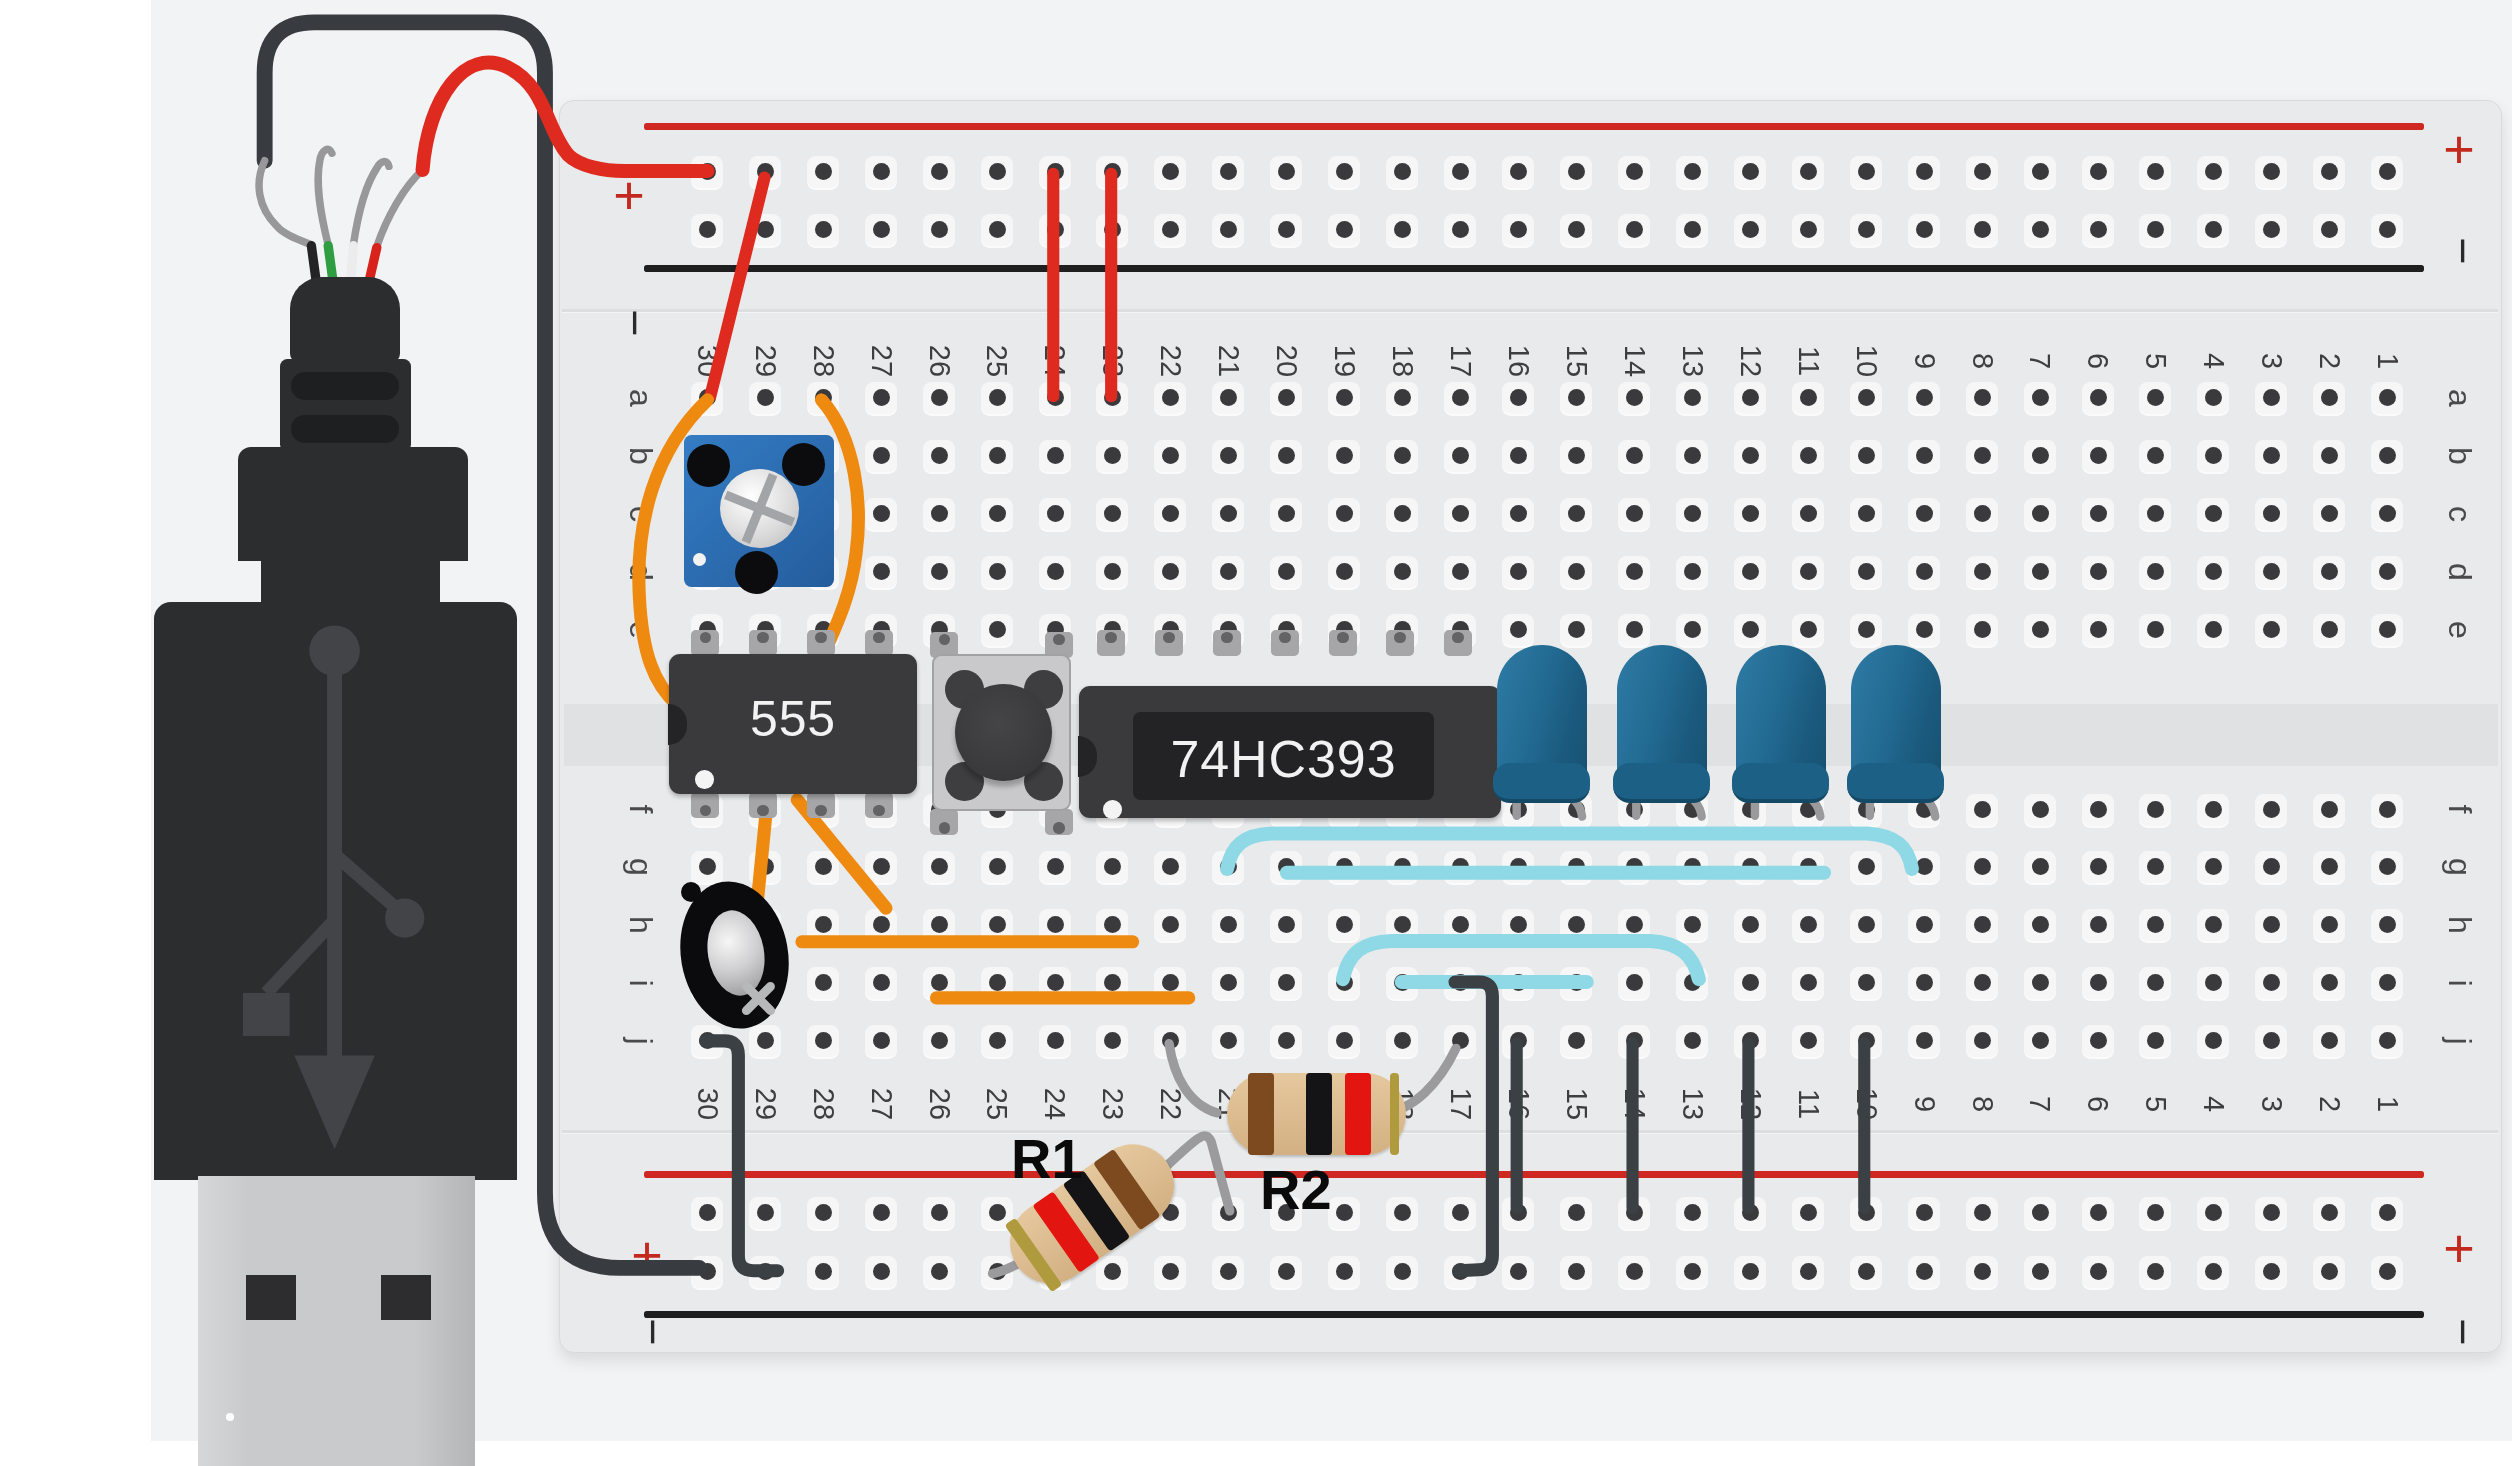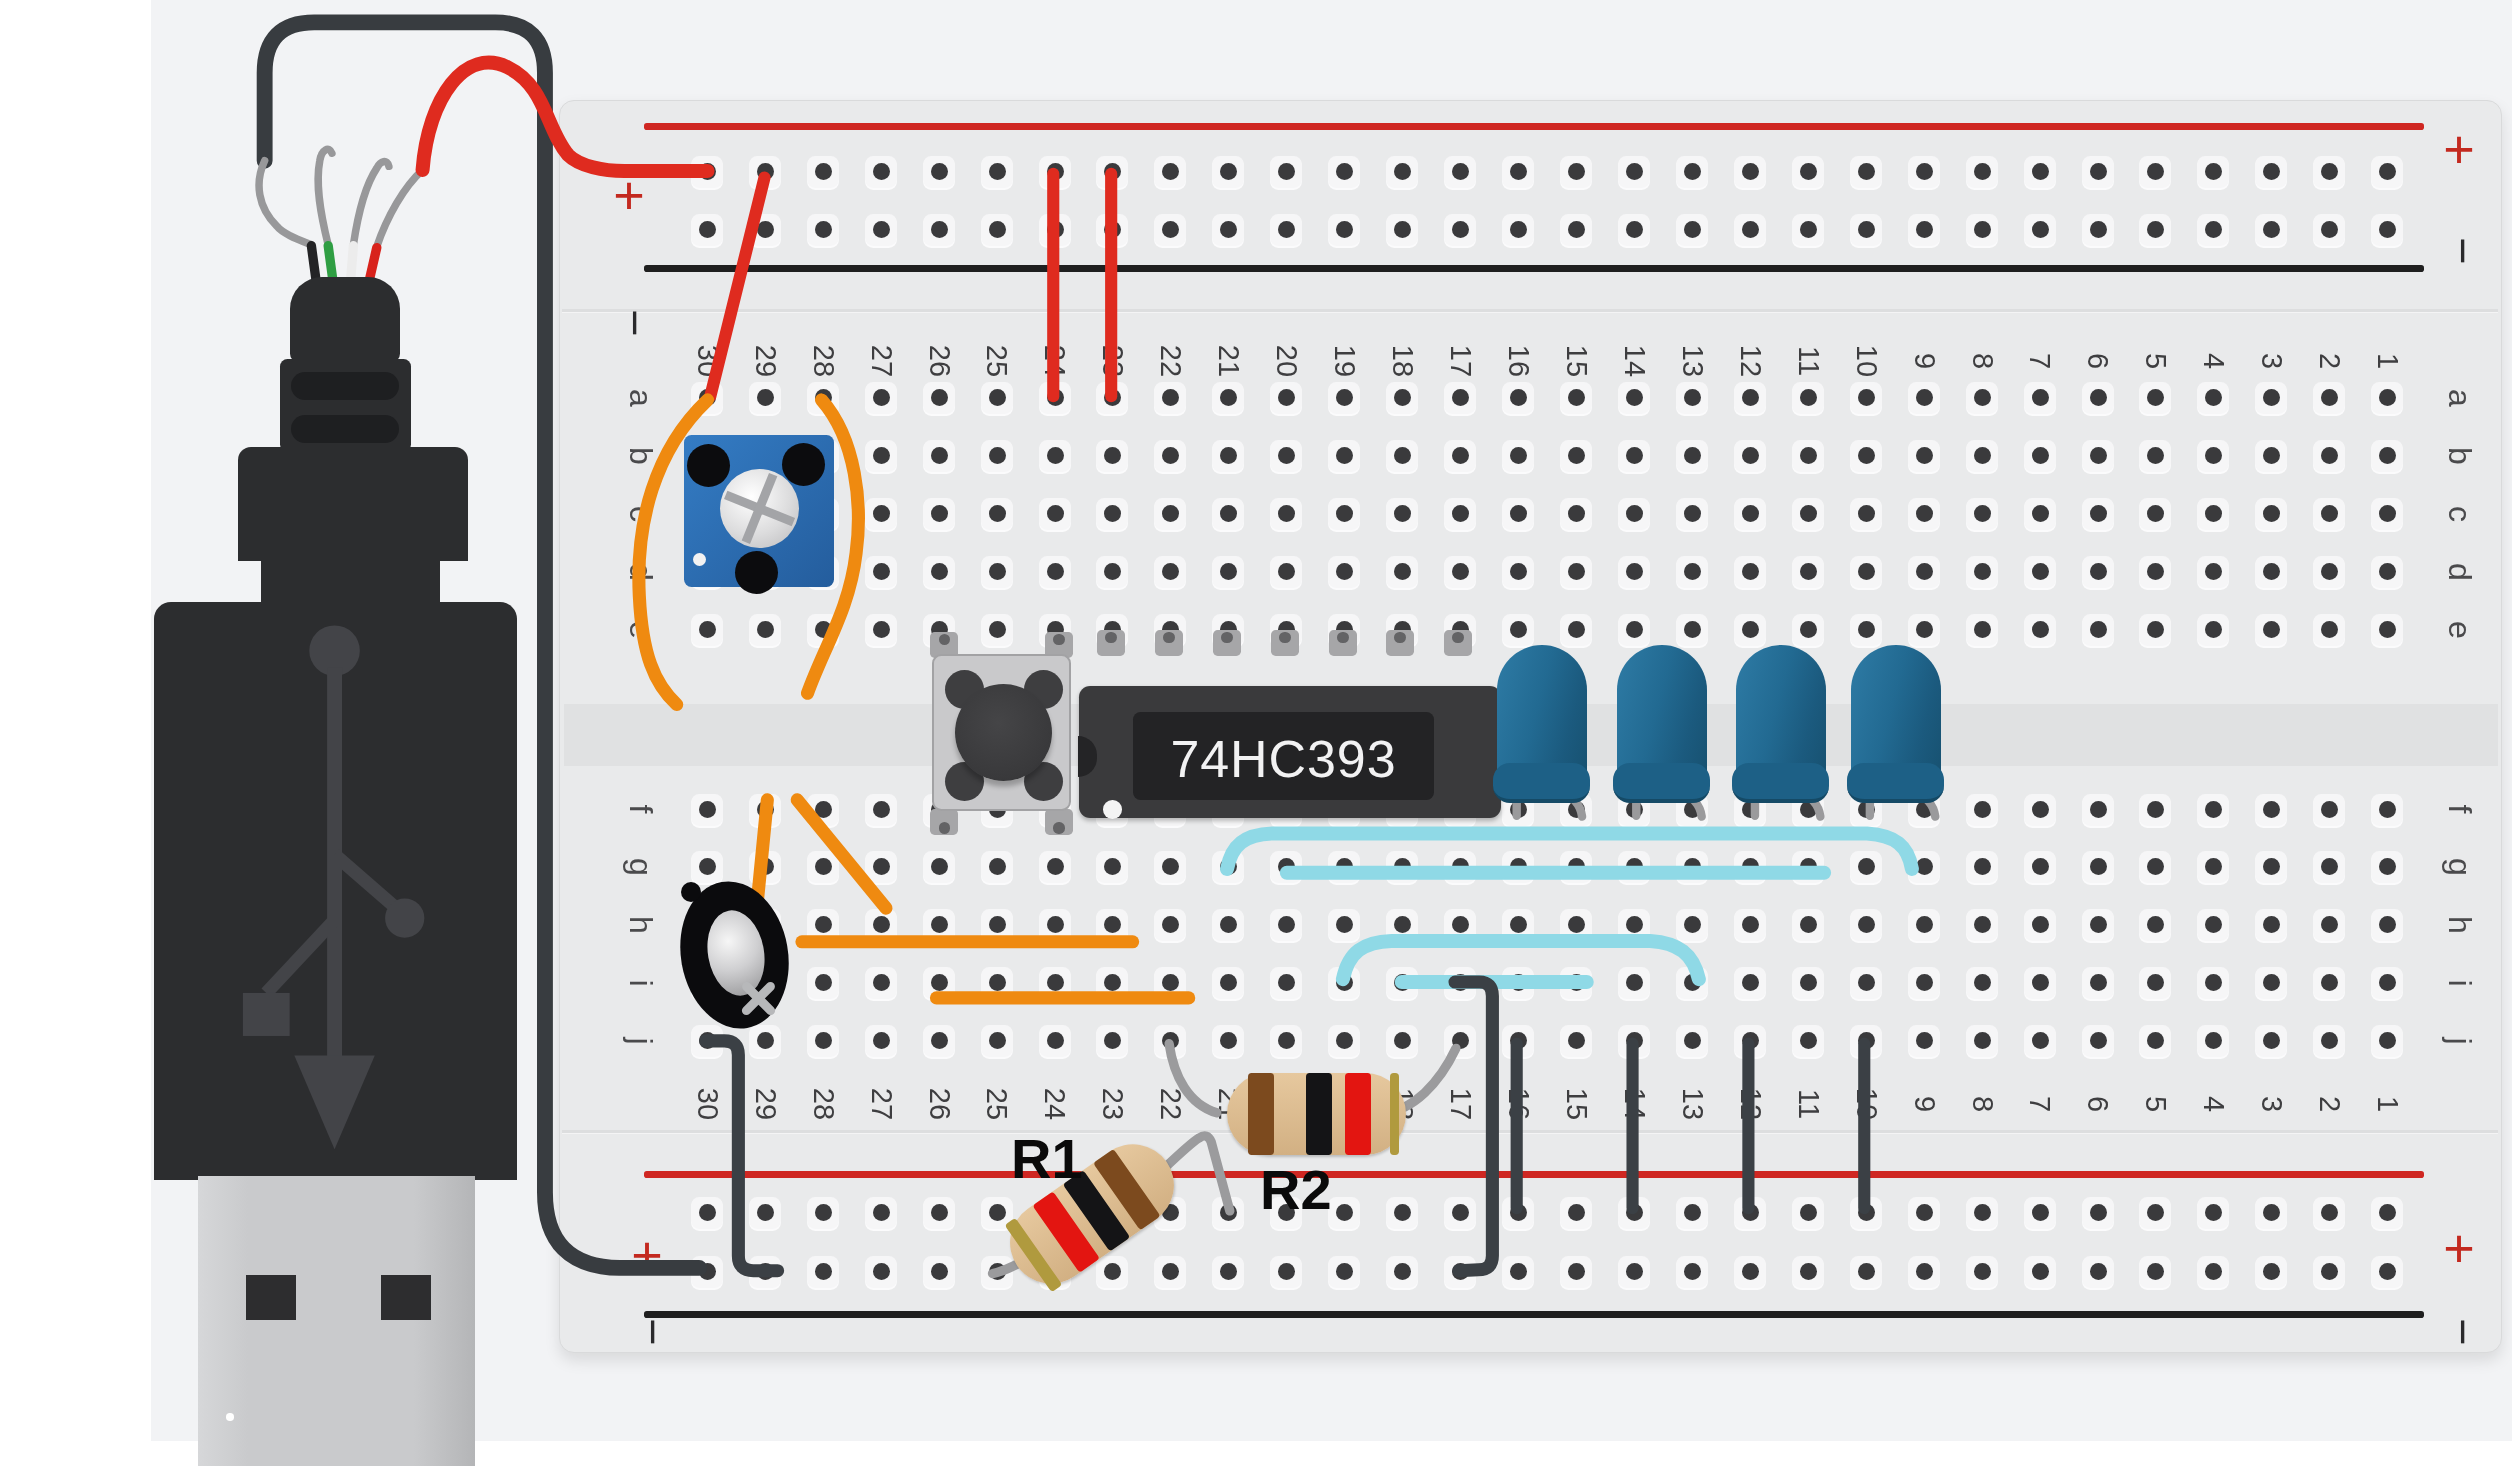--- a/index.html
+++ b/index.html
@@ -671,20 +671,35 @@
     <div class="abs" style="left:2.8px;top:9.3px;width:43px;height:43px;border-radius:50%;background:#0c0c0e;"></div>
     <div class="abs" style="left:98px;top:8.4px;width:43px;height:43px;border-radius:50%;background:#0c0c0e;"></div>
     <div class="abs" style="left:51px;top:116px;width:43px;height:43px;border-radius:50%;background:#0c0c0e;"></div>
     <div class="abs" style="left:36px;top:34px;width:79px;height:79px;border-radius:50%;background:radial-gradient(circle at 40% 35%,#ffffff,#dcdcdd 55%,#b9b9bb);">
       <div class="abs" style="left:2.8px;top:35px;width:73px;height:9.3px;background:#a3a4a7;transform:rotate(22deg);"></div>
       <div class="abs" style="left:35px;top:2.8px;width:9.3px;height:73px;background:#a3a4a7;transform:rotate(22deg);"></div>
     </div>
     <div class="abs" style="left:9.3px;top:118px;width:13px;height:13px;border-radius:50%;background:#f2f2f2;"></div>
   </div>
 
+  <div class="abs" style="left:669px;top:654px;width:248px;height:140px;">
+    <div class="abs pin pin-top" style="left:22.4px;top:-24px;"></div>
+    <div class="abs pin pin-top" style="left:80px;top:-24px;"></div>
+    <div class="abs pin pin-top" style="left:138px;top:-24px;"></div>
+    <div class="abs pin pin-top" style="left:196px;top:-24px;"></div>
+    <div class="abs pin pin-bottom" style="left:22.4px;bottom:-24px;"></div>
+    <div class="abs pin pin-bottom" style="left:80px;bottom:-24px;"></div>
+    <div class="abs pin pin-bottom" style="left:138px;bottom:-24px;"></div>
+    <div class="abs pin pin-bottom" style="left:196px;bottom:-24px;"></div>
+    <div class="abs chip" style="left:0;top:0;width:248px;height:140px;">
+      <div class="abs chip-notch" style="top:50px;"></div>
+      <div class="abs chip-label" style="left:0;top:36px;width:248px;text-align:center;font-size:50px;">555</div>
+      <div class="abs chip-dot" style="left:26px;top:116px;"></div>
+    </div>
+  </div>
 
   <div class="abs" style="left:932px;top:654px;width:140px;height:159px;">
     <div class="abs pin pin-top" style="left:-1.9px;top:-22.4px;"></div>
     <div class="abs pin pin-top" style="left:113px;top:-22.4px;"></div>
     <div class="abs pin pin-bottom" style="left:-1.9px;bottom:-22.4px;"></div>
     <div class="abs pin pin-bottom" style="left:113px;bottom:-22.4px;"></div>
     <div class="abs" style="left:0;top:0;width:135px;height:153px;background:#c9c9cb;border:2.8px solid #a2a2a4;border-radius:9.3px;">
       <div class="abs" style="left:11.2px;top:14px;width:39px;height:39px;border-radius:50%;background:#3e3e40;"></div>
       <div class="abs" style="left:90px;top:14px;width:39px;height:39px;border-radius:50%;background:#3e3e40;"></div>
       <div class="abs" style="left:11.2px;top:106px;width:39px;height:39px;border-radius:50%;background:#3e3e40;"></div>

